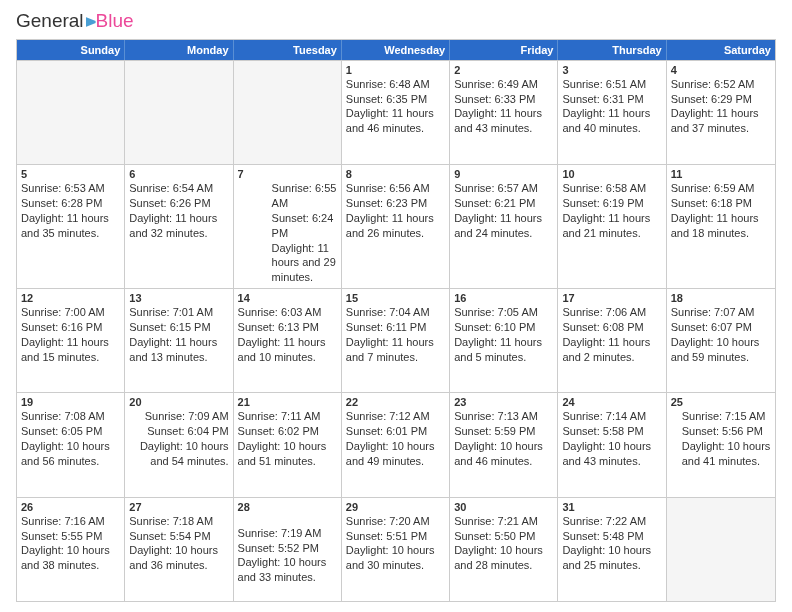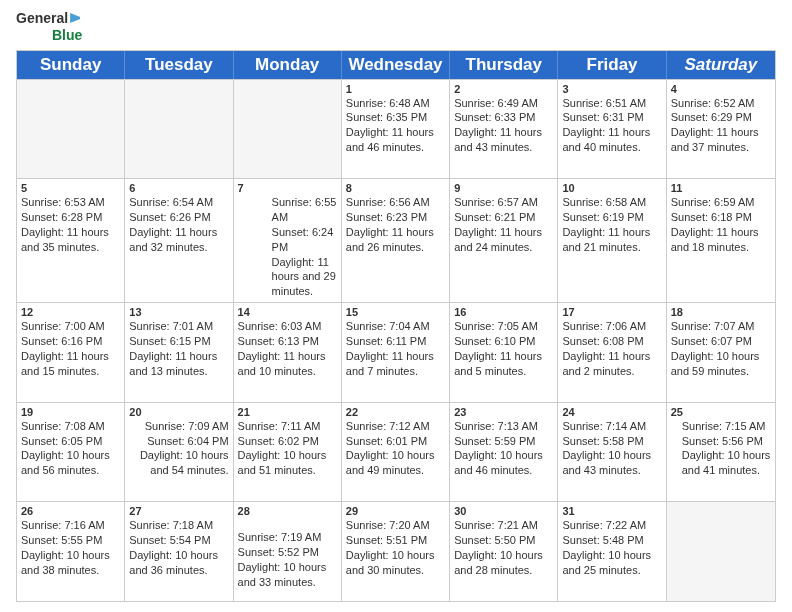--- a/index.html
+++ b/index.html
@@ -18,27 +18,26 @@
       flex-direction: column;
     }
     .header {
       display: flex;
       justify-content: space-between;
       align-items: center;
       margin-bottom: 6px;
     }
     .logo {
       display: flex;
-      flex-direction: column;
-      font-size: 14px;
-      font-weight: bold;
+      font-size: 19px;
+      font-weight: normal;
       line-height: 1.2;
     }
     .logo-general { color: #333; }
-    .logo-blue { color: #15803d; margin-left: 36px; }
+    .logo-blue { color: #ec4899; }
     .logo-icon {
       display: inline-block;
       width: 10px;
       height: 10px;
       background: #4a9fd4;
       clip-path: polygon(0 0, 100% 40%, 100% 60%, 0 100%);
       margin-left: 2px;
     }
     .title-block {
       text-align: right;
@@ -59,26 +58,26 @@
       border: 1px solid #ccc;
     }
     .cal-header {
       display: grid;
       grid-template-columns: repeat(7, 1fr);
       background: #2a6bc9;
     }
     .cal-header-cell {
       color: #fff;
       font-weight: bold;
-      font-size: 17px;
+      font-size: 11px;
       padding: 4px 4px;
-      text-align: center;
+      text-align: right;
       border-right: 1px solid #5a8fd4;
     }
-    .cal-header-cell:last-child { border-right: none; font-style: italic; }
+    .cal-header-cell:last-child { border-right: none; }
     .cal-body {
       display: flex;
       flex-direction: column;
       flex: 1;
     }
     .cal-row {
       display: grid;
       grid-template-columns: repeat(7, 1fr);
       flex: 1;
       border-top: 1px solid #ccc;
@@ -118,25 +117,25 @@
     </div>
     <div class="title-block">
       <div class="month-title"></div>
       <div class="location"></div>
     </div>
   </div>
 
   <div class="calendar">
     <div class="cal-header">
     <div class="cal-header-cell">Sunday</div>
+        <div class="cal-header-cell">Monday</div>
         <div class="cal-header-cell">Tuesday</div>
-        <div class="cal-header-cell">Monday</div>
         <div class="cal-header-cell">Wednesday</div>
+        <div class="cal-header-cell">Friday</div>
         <div class="cal-header-cell">Thursday</div>
-        <div class="cal-header-cell">Friday</div>
         <div class="cal-header-cell">Saturday</div>
       </div>
     <div class="cal-body">
     <div class="cal-row">
           <div class="cal-cell empty"></div>
           <div class="cal-cell empty"></div>
           <div class="cal-cell empty"></div>
           <div class="cal-cell">
             <div class="day-num">1</div>
             <div class="cell-text" style="white-space: pre-line;">Sunrise: 6:48 AM

